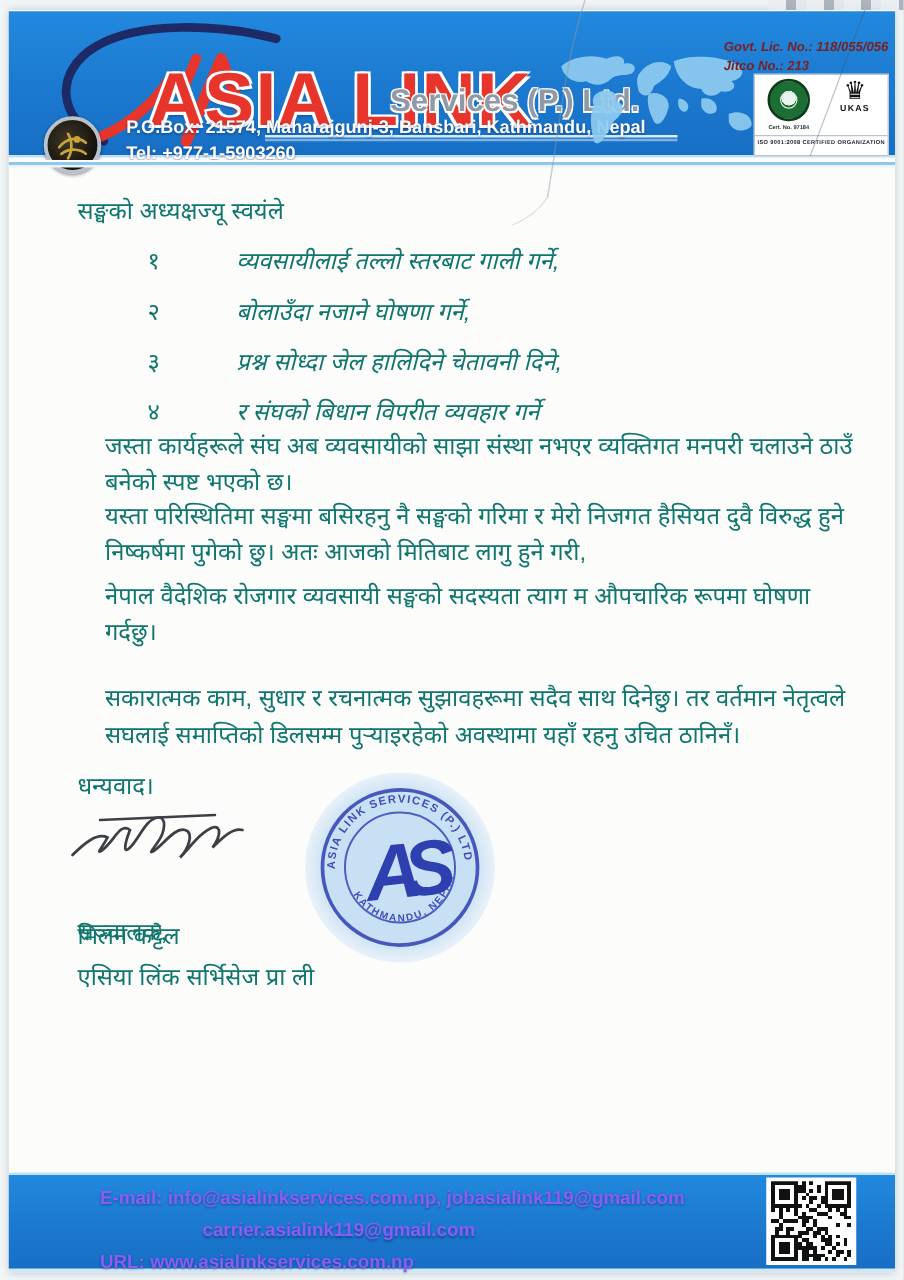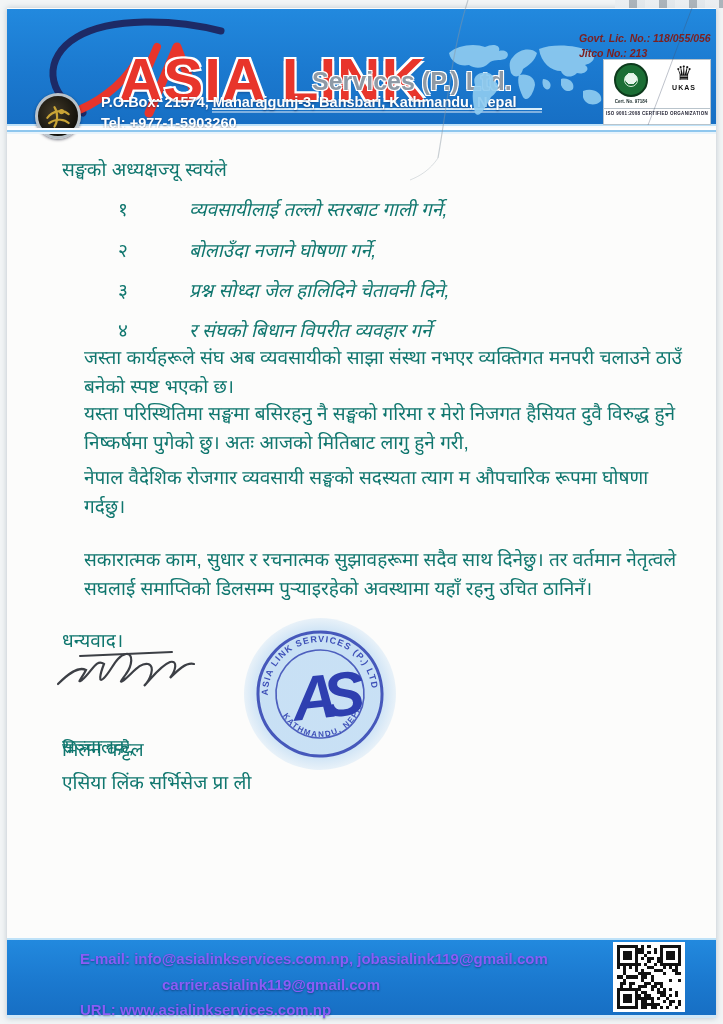--- a/index.html
+++ b/index.html
@@ -60,21 +60,21 @@
     color:#223; text-align:center; padding-top:2px; letter-spacing:.3px; white-space:nowrap; overflow:hidden; }
   .top-right-artifact { position:absolute; left:615px; top:0; width:108px; height:8px;
     background:repeating-linear-gradient(90deg,#e9edf0 0 14px,#9aa4ac 14px 22px,#dfe5e9 22px 30px); opacity:.8; }
   
   .np { color:#0f766e; font-size:19px; line-height:1.5; }
   .salutation { position:absolute; left:62px; top:156px; }
   .list-item { position:absolute; }
   .list-num { position:absolute; left:118px; width:30px; }
   .list-text { position:absolute; left:189px; white-space:nowrap;font-style:italic; }
   .para { position:absolute; left:62px; width:604px; text-align:left;margin-left:22px; }
-  .thanks { position:absolute; left:62px; top:616px;margin-top:11px; }
+  .thanks { position:absolute; left:62px; top:616px; }
   .sig-svg { position:absolute; left:52px; top:640px; width:190px; height:62px; }
   .sig-name { position:absolute; left:62px; top:696px;margin-top:40px; }
   .sig-title { position:absolute; left:62px; top:733px; }
   .sig-company { position:absolute; left:62px; top:769px; }
   
   .stamp { position:absolute; left:252px; top:626px; width:136px; height:136px; transform:rotate(-6deg); }
   .stamp::before { content:""; position:absolute; inset:-8px; border-radius:50%;
     background:radial-gradient(circle, rgba(80,160,230,.30) 0 55%, rgba(80,160,230,.12) 70%, transparent 75%); }
   .stamp svg { position:relative; }
   

